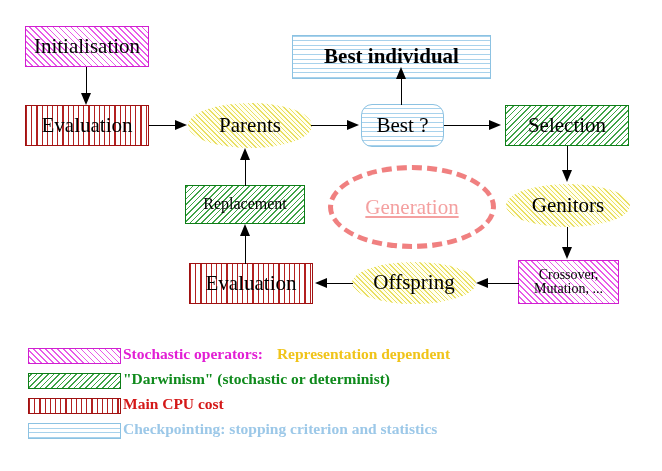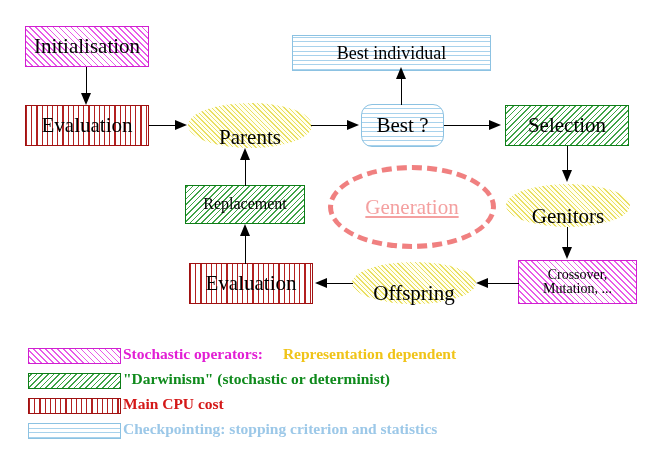--- a/index.html
+++ b/index.html
@@ -26,21 +26,21 @@
     align-items: center;
     justify-content: center;
     text-align: center;
     color: #000000;
     line-height: 1.02;
     white-space: pre-line;
   }
 
   .box      { border: 1.5px solid #000; }
   .rounded  { border-radius: 11px; }
-  .ellipse  { border-radius: 50%; align-items: flex-end; }
+  .ellipse  { border-radius: 50%; }
 
   
   .fill-magenta {
     border-color: #d01fd0;
     background-color: #ffffff;
     background-image: repeating-linear-gradient(
         45deg,
         #e85ae8 0px, #e85ae8 1.1px,
         #ffffff 1.1px, #ffffff 4.2px);
     text-align: center;
@@ -121,21 +121,21 @@
     border-style: solid;
   }
   .legend-text {
     position: absolute;
     left: 123px;
     font-size: 15.5px;
     font-weight: bold;
     white-space: nowrap;
   }
   .legend-text .lt-a { }
-  .legend-text .lt-b { margin-left: 20px; }
+  .legend-text .lt-b { margin-left: 14px; }
 </style>
 </head>
 <body>
 
 <div id="canvas">
 
   <div class="node box fill-magenta" style="left:25px; top:26px; width:124px; height:41px; font-size:21px;">
     <span>Initialisation</span>
   </div>
 
@@ -144,33 +144,33 @@
   </div>
 
   <div class="node ellipse fill-yellow" style="left:188px; top:103px; width:124px; height:45px; font-size:21px;">
     <span>Parents</span>
   </div>
 
   <div class="node box rounded fill-blue" style="left:361px; top:104px; width:83px; height:43px; font-size:21px;">
     <span>Best ?</span>
   </div>
 
-  <div class="node box fill-blue" style="left:292px; top:35px; width:199px; height:36px; font-size:18px;">
+  <div class="node box fill-blue" style="left:292px; top:35px; width:199px; height:44px; font-size:21px;font-weight:bold;">
     <span>Best individual</span>
   </div>
 
   <div class="node box fill-green" style="left:505px; top:105px; width:124px; height:41px; font-size:21px;">
     <span>Selection</span>
   </div>
 
   <div class="node ellipse fill-yellow" style="left:506px; top:184px; width:124px; height:43px; font-size:21px;">
     <span>Genitors</span>
   </div>
 
-  <div class="node box fill-magenta" style="left:518px; top:260px; width:119px; height:44px; font-size:14px;">
+  <div class="node box fill-magenta" style="left:518px; top:260px; width:101px; height:44px; font-size:14px;">
     <span>Crossover,
 Mutation, ...</span>
   </div>
 
   <div class="node ellipse fill-yellow" style="left:352px; top:262px; width:124px; height:42px; font-size:21px;">
     <span>Offspring</span>
   </div>
 
   <div class="node box fill-red" style="left:189px; top:263px; width:124px; height:41px; font-size:21px;">
     <span>Evaluation</span>

